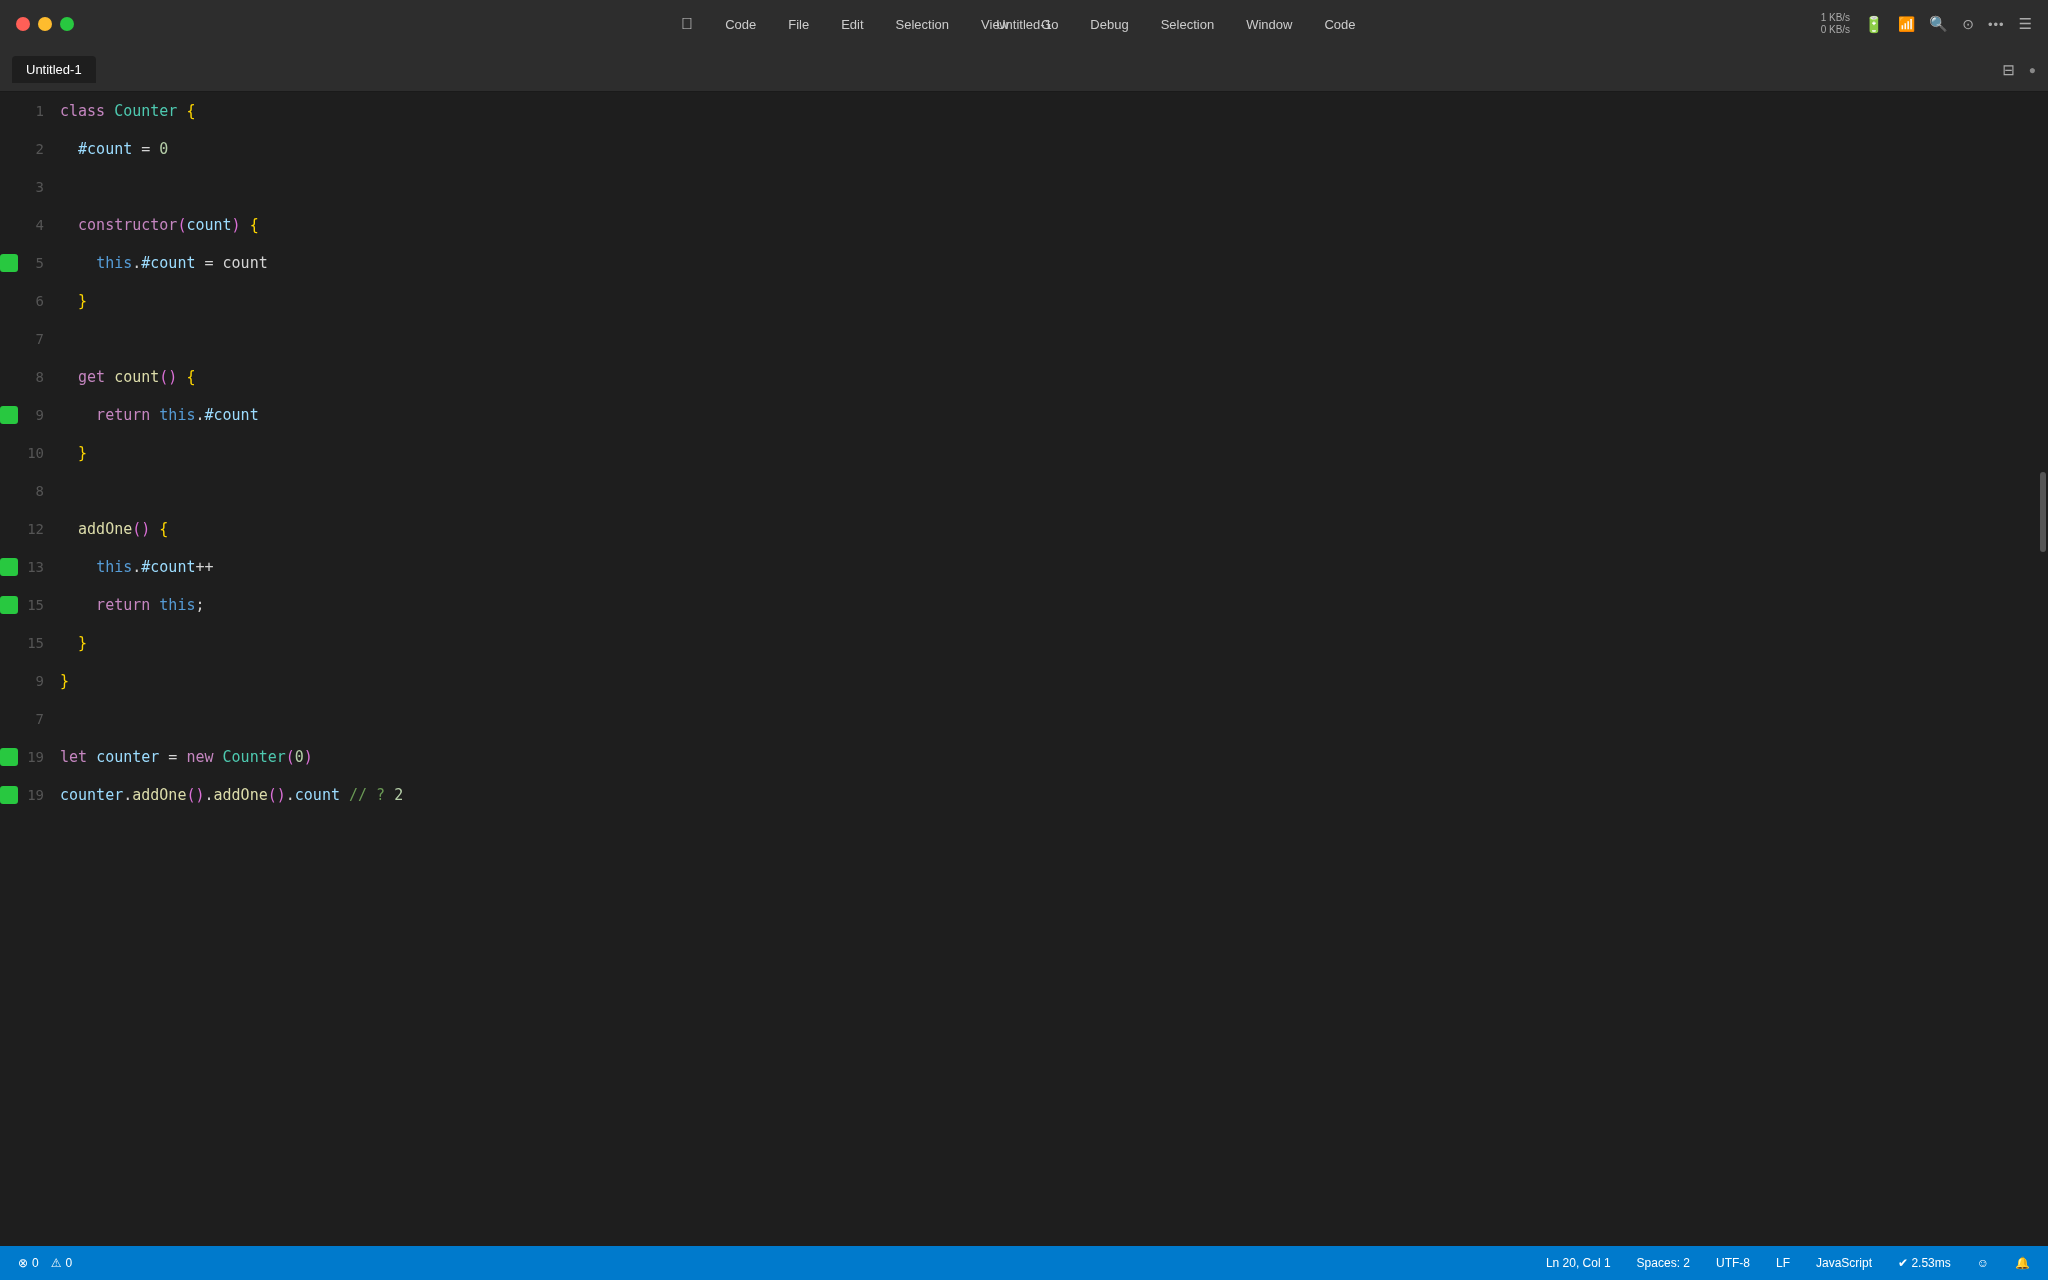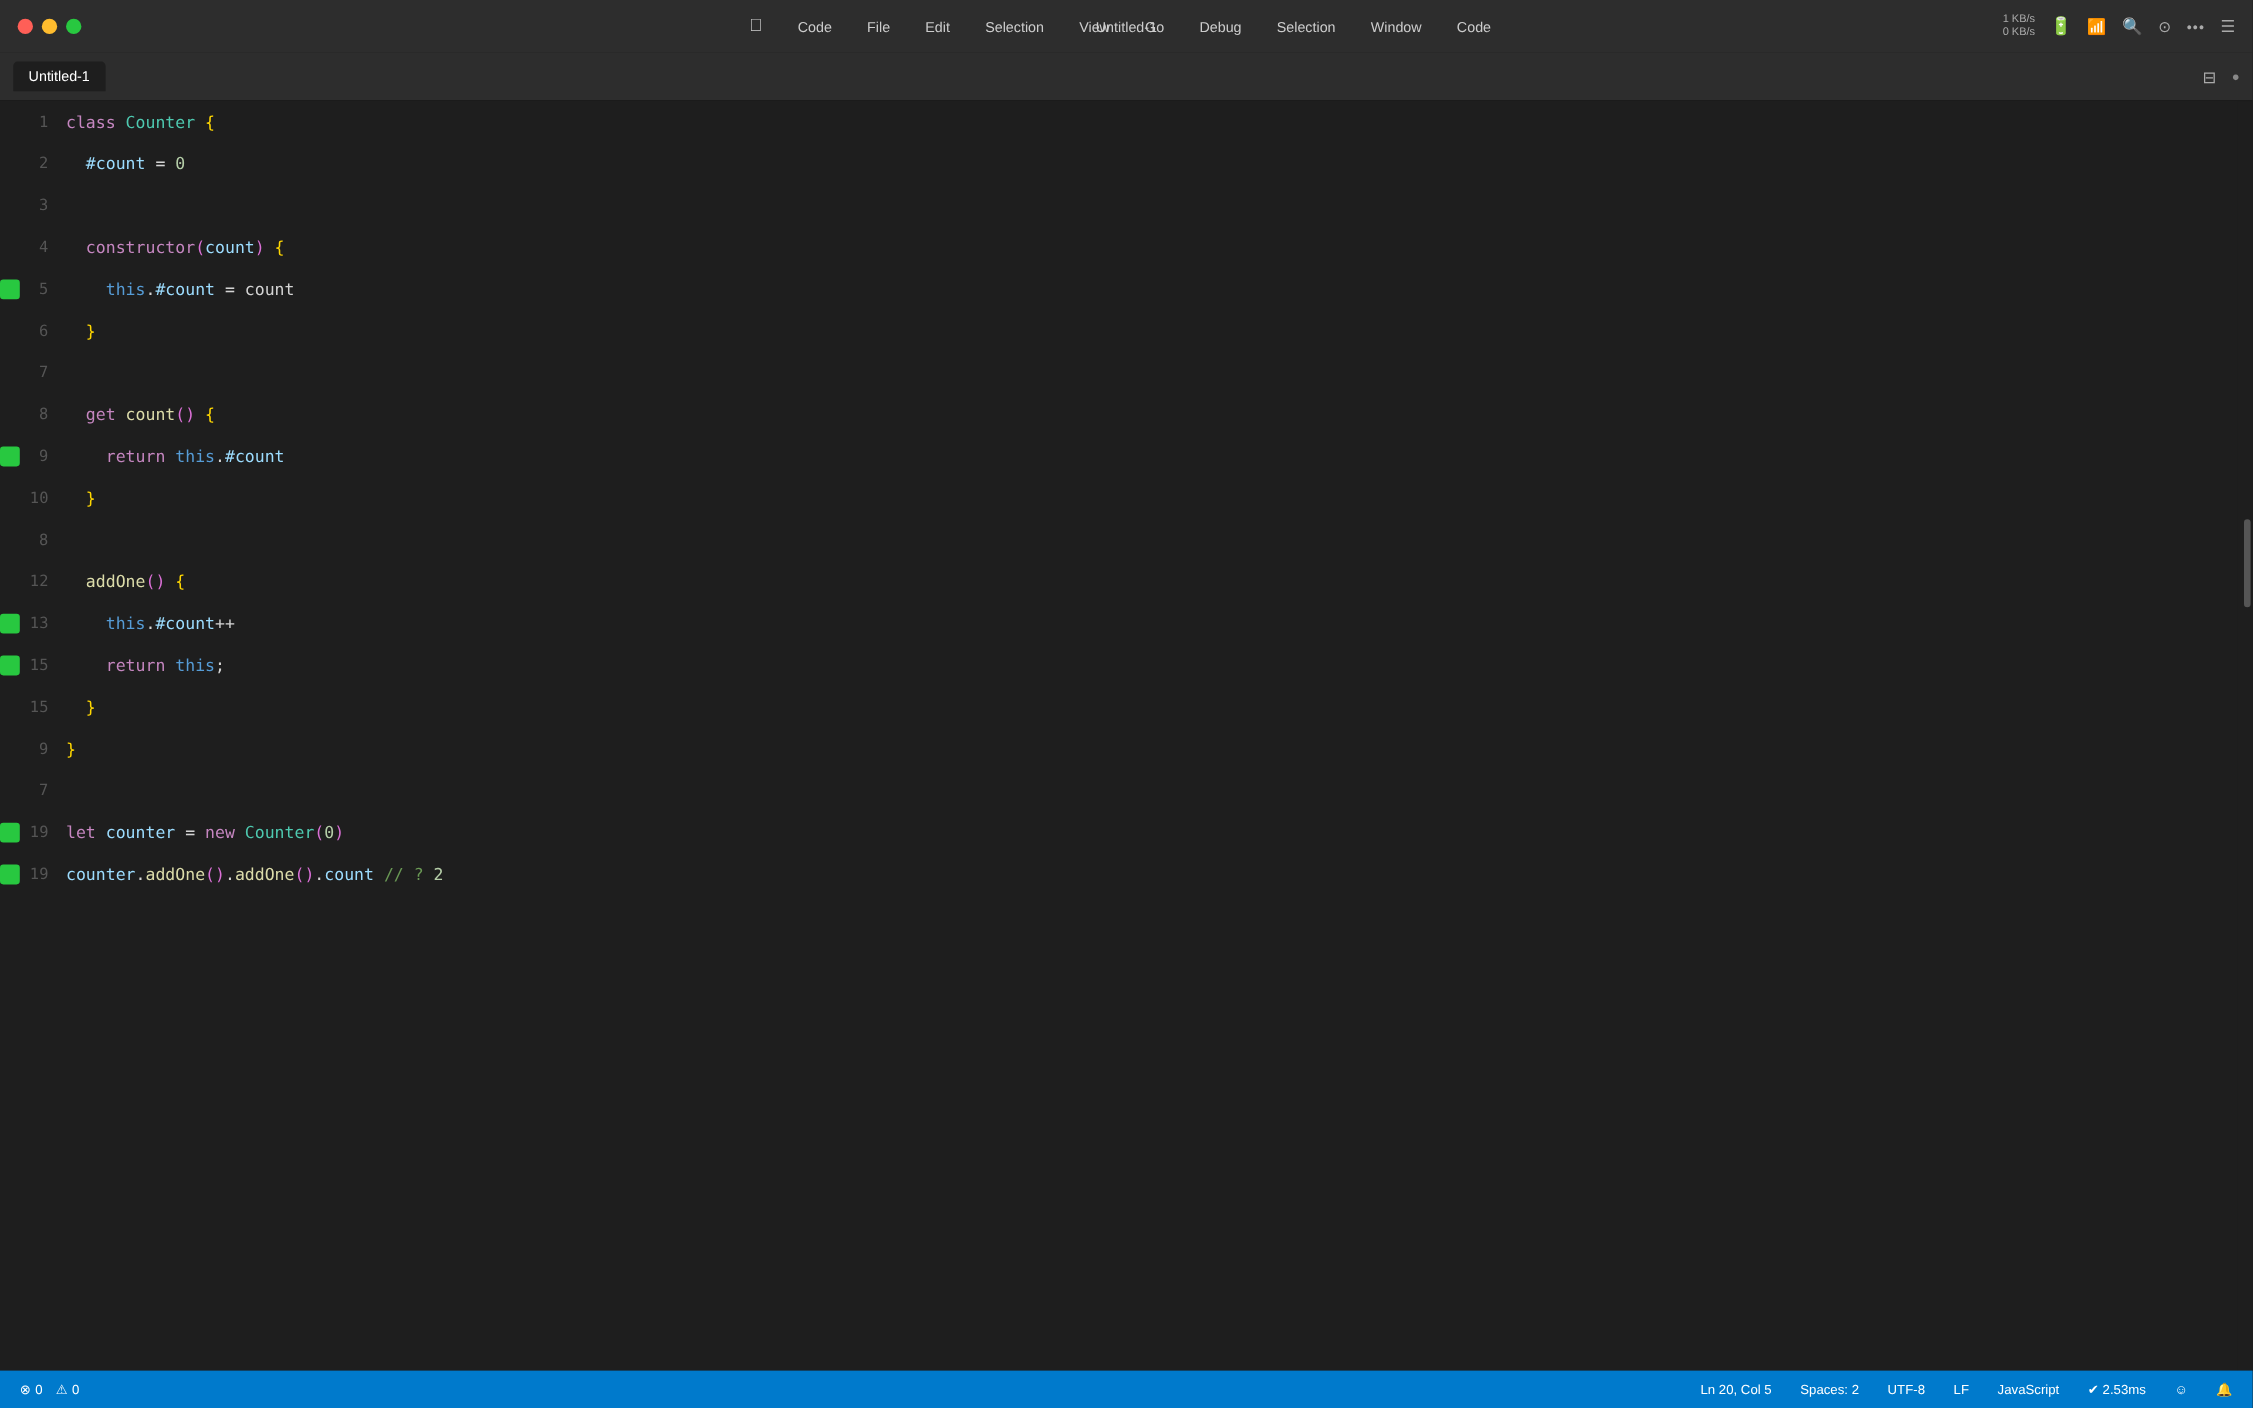--- a/index.html
+++ b/index.html
@@ -350,21 +350,21 @@
   <div class="statusbar">
     <div class="statusbar-left">
       <span class="status-item">
         <span>⊗</span>
         <span>0</span>
         <span style="margin-left:8px;">⚠</span>
         <span>0</span>
       </span>
     </div>
     <div class="statusbar-right">
-      <span class="status-item">Ln 20, Col 5</span>
+      <span class="status-item">Ln 20, Col 1</span>
       <span class="status-item">Spaces: 2</span>
       <span class="status-item">UTF-8</span>
       <span class="status-item">LF</span>
       <span class="status-item">JavaScript</span>
       <span class="status-item">✔ 2.53ms</span>
       <span class="status-item">☺</span>
       <span class="status-item">🔔</span>
     </div>
   </div>
 </div>

